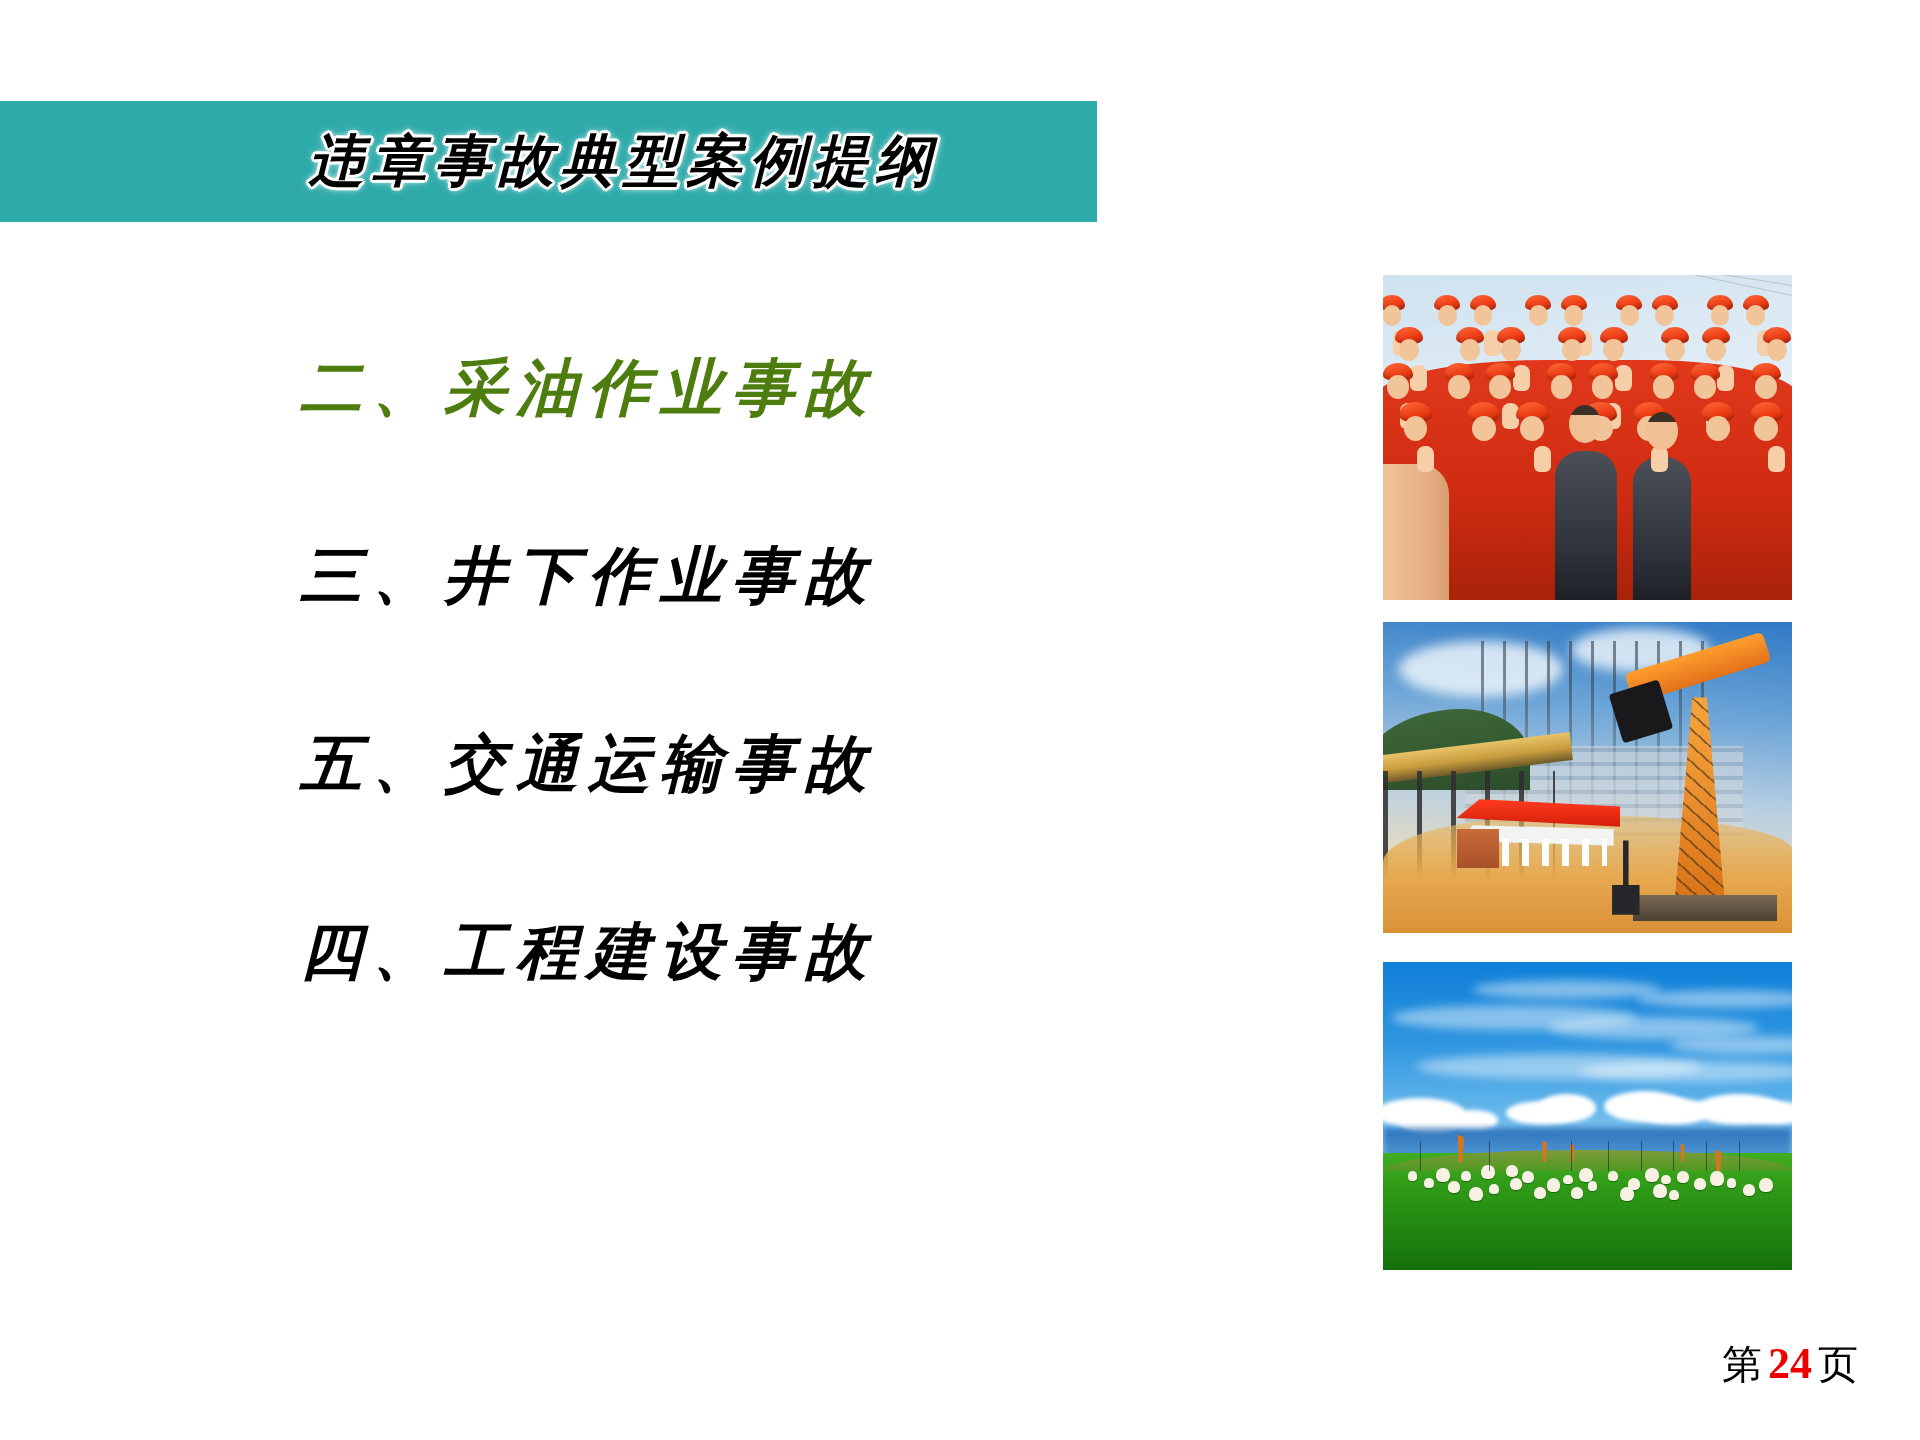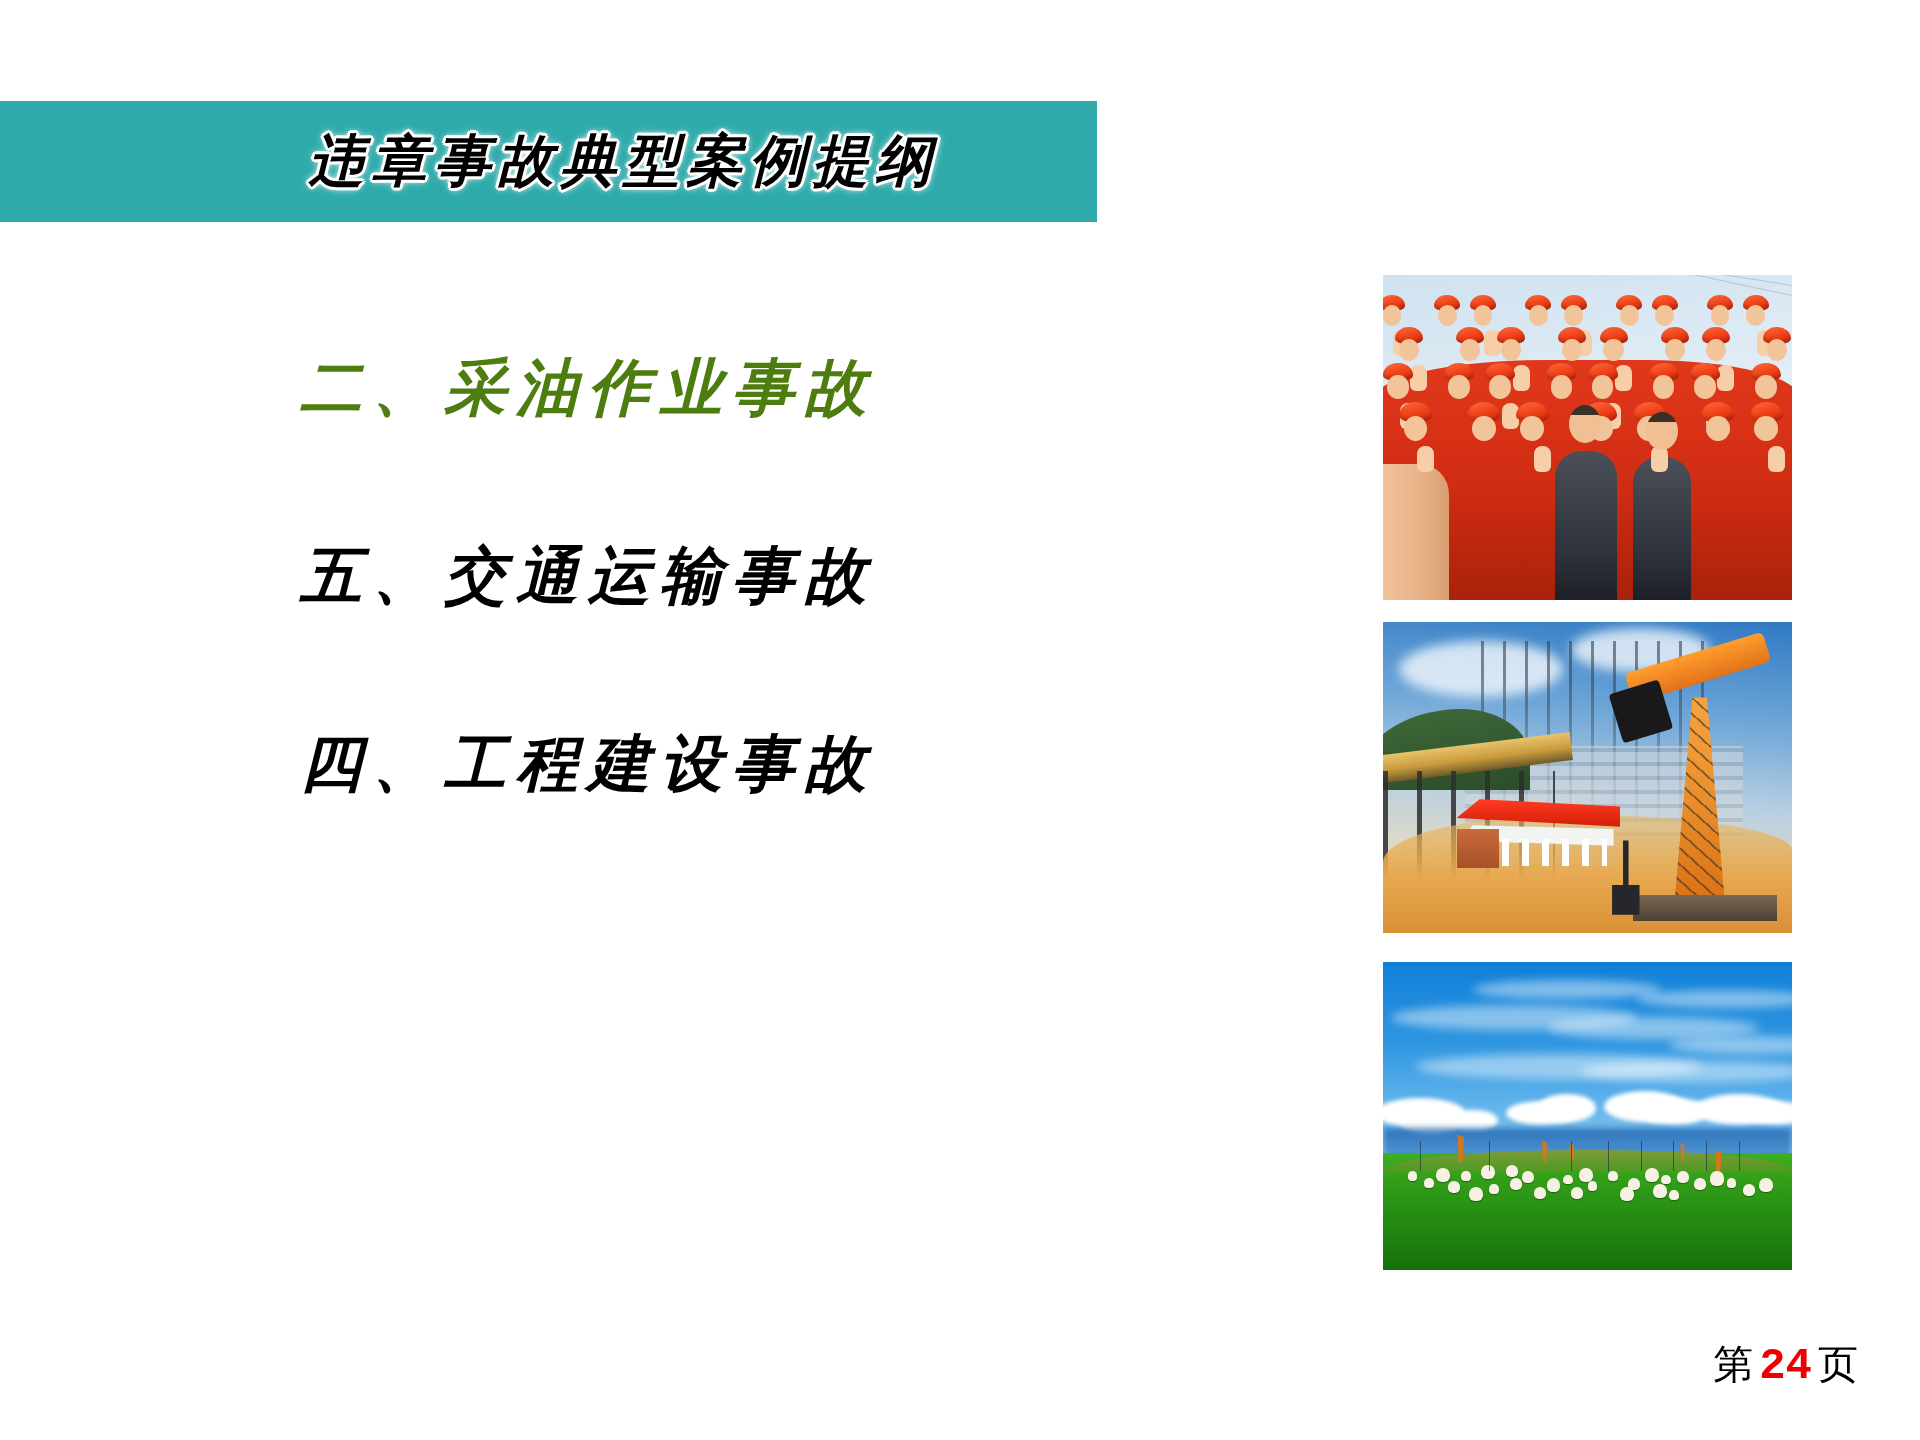--- a/index.html
+++ b/index.html
@@ -341,21 +341,21 @@
     position: absolute;
     width: 1px;
     background: rgba(30,40,50,.6);
   }
 
   
   .page-number {
     position: absolute;
     right: 62px;
     bottom: 48px;
-    font-family: Liberation Mono, monospace;
+    font-family: Liberation Serif, serif;
     font-size: 40px;
     color: #000000;
     white-space: nowrap;
   }
   .page-number .pn-num {
     color: #ee0000;
     font-weight: 700;
     font-size: 44px;
     padding: 0 6px;
   }
@@ -363,20 +363,21 @@
 </head>
 <body>
 
 <div class="slide">
 
   <div class="title-band"></div>
   <div class="title-text">违章事故典型案例提纲</div>
 
   <div class="outline">
     <div class="outline-item highlight">二、采油作业事故</div>
+    <div class="outline-item">三、井下作业事故</div>
     <div class="outline-item">五、交通运输事故</div>
     <div class="outline-item">四、工程建设事故</div>
   </div>
 
   <div class="photo" id="photo-1">
     <div class="canvas">
       <div class="p1-sky"></div>
       <div class="p1-wire"></div>
       <div class="p1-wire w2"></div>
       <div class="p1-crowd"></div>

